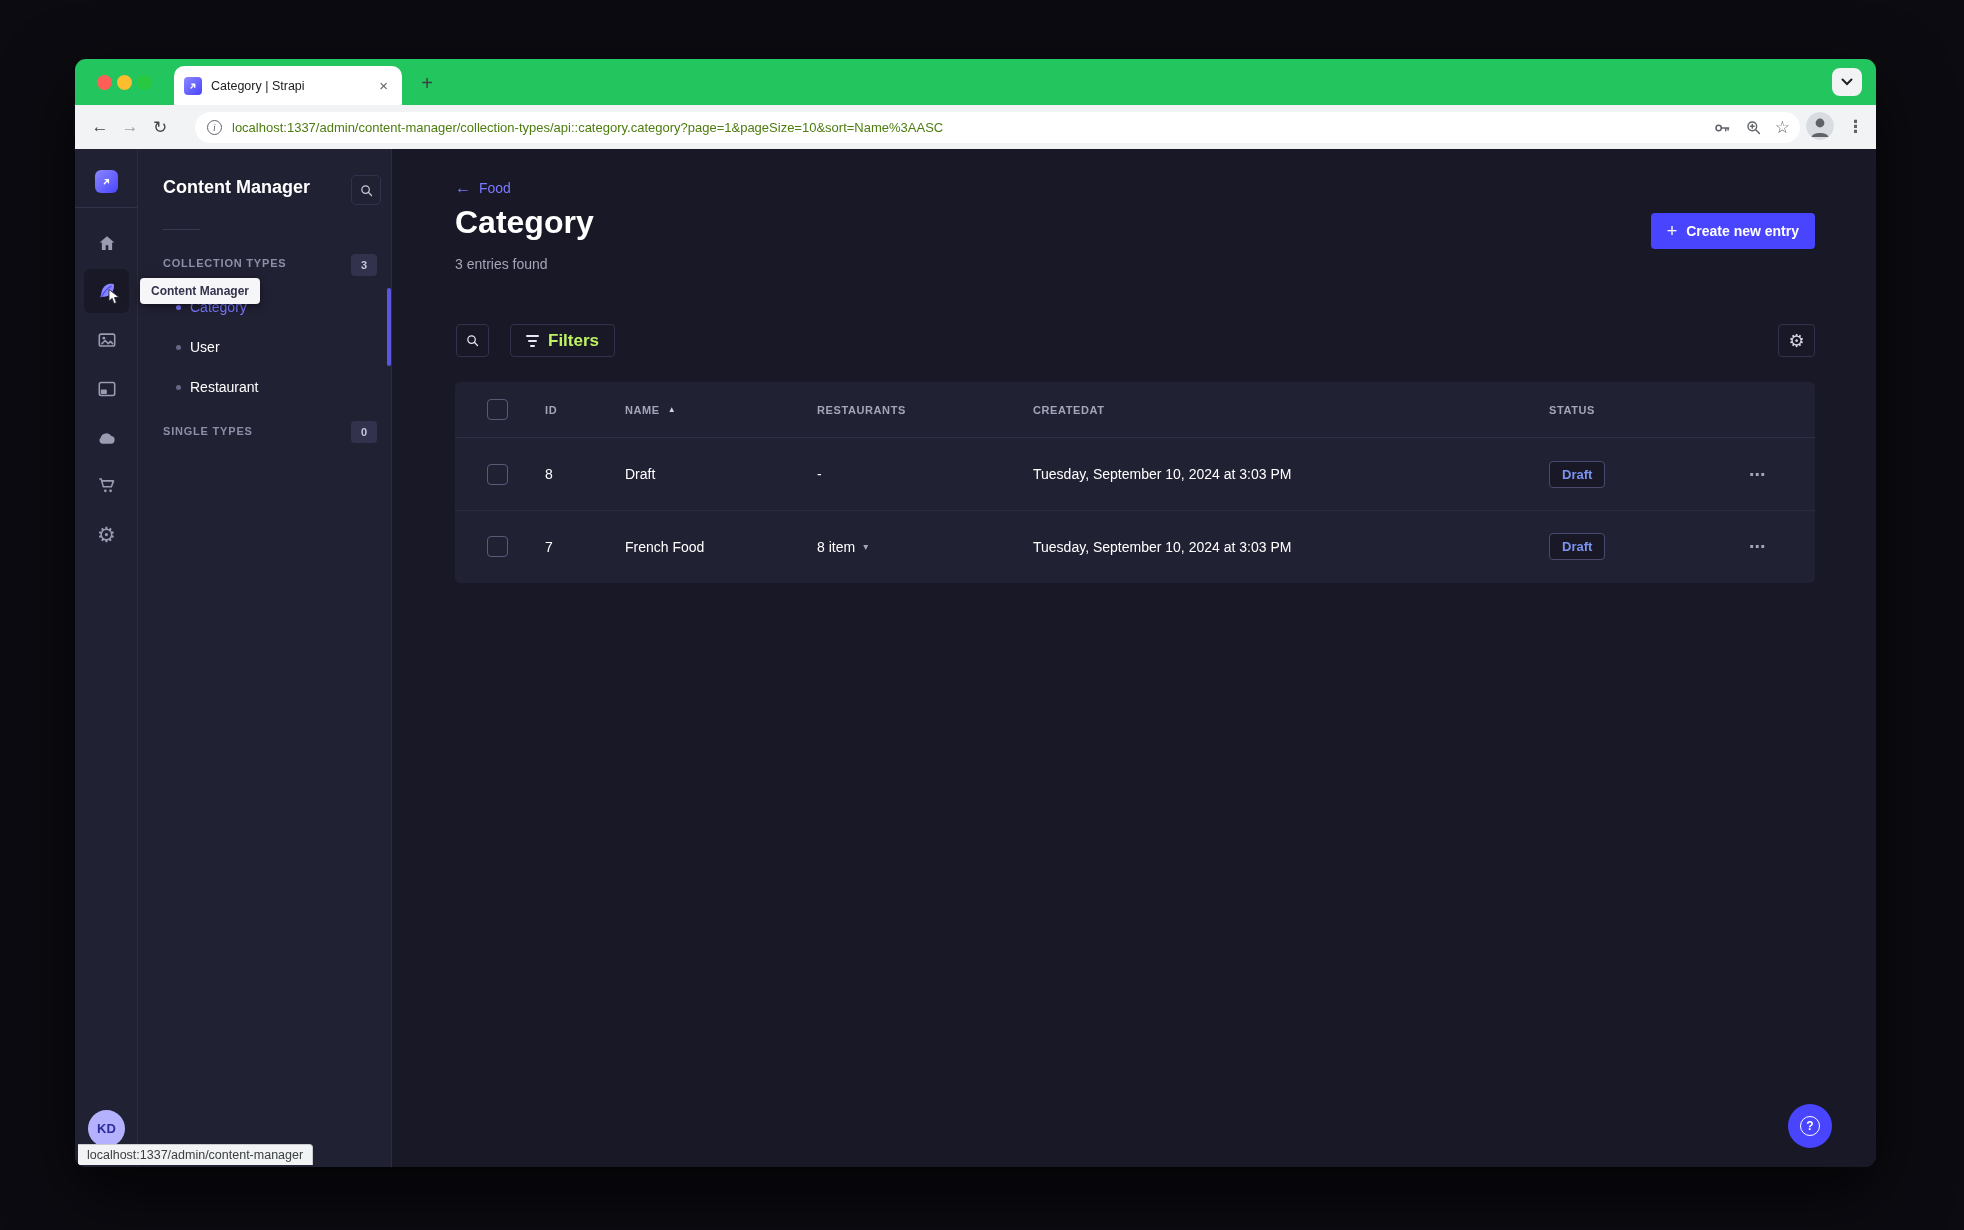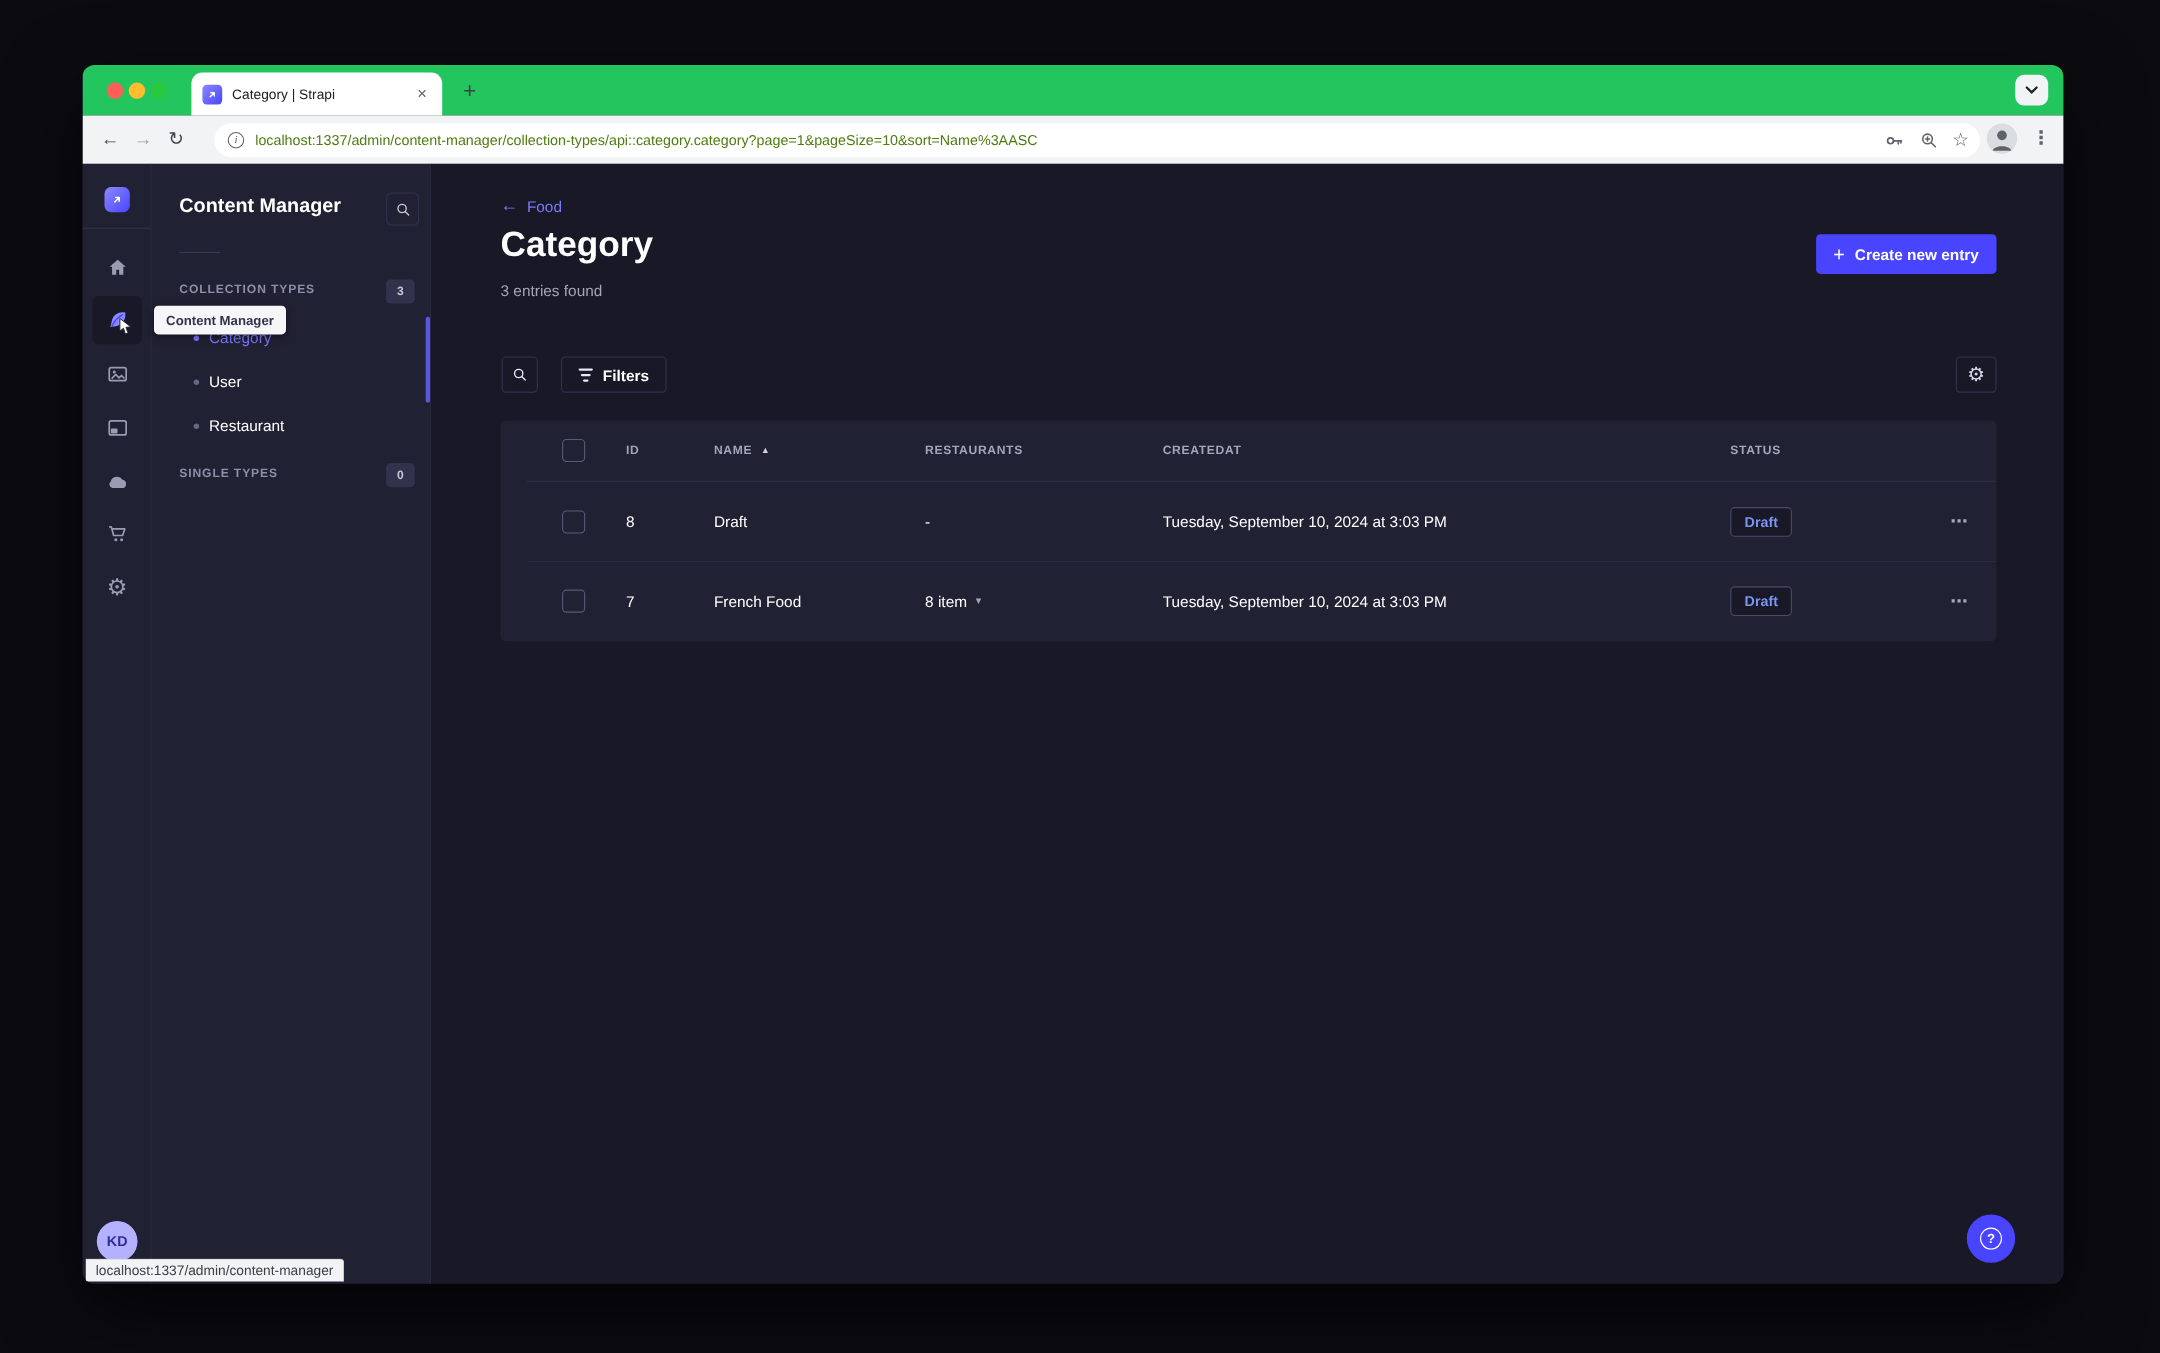--- a/index.html
+++ b/index.html
@@ -94,29 +94,29 @@
   .subtitle { position:absolute; left:63px; top:107px; font-size:14px; color:#a5a5ba; }
   .create-btn { position:absolute; right:61px; top:64px; height:36px; background:#4945ff; border-radius:4px;
                 display:flex; align-items:center; padding:0 16px; gap:9px; color:#ffffff; }
   .create-plus { font-size:18px; font-weight:normal; line-height:1; }
   .create-label { font-size:14px; font-weight:bold; }
 
   .tool-btn { position:absolute; top:175px; height:33px; border:1px solid #32324d; border-radius:4px;
               display:flex; align-items:center; justify-content:center; }
   .search-btn { left:64px; width:33px; }
   .filters-btn { left:118px; padding:0 15px; gap:9px; }
-  .filters-label { font-size:14px; font-weight:bold; color:#ffffff; }
+  .filters-label { font-size:17px; font-weight:bold; color:#bef264; }
   .filter-ico { display:flex; flex-direction:column; gap:3px; align-items:center; }
   .filter-ico span { display:block; height:2px; background:#e8e8f4; border-radius:1px; }
   .filter-ico .f1 { width:13px; } .filter-ico .f2 { width:9px; } .filter-ico .f3 { width:5px; }
   .gear-btn { right:61px; width:37px; color:#d5d5e3; font-size:18px; }
 
   
   .table-card { position:absolute; left:63px; top:233px; width:1360px; height:201px; background:#212134;
-                border-radius:5px; overflow:hidden;padding-left:24px; }
+                border-radius:5px; overflow:hidden; }
   .tgrid { display:grid; grid-template-columns:90px 80px 192px 216px 516px 190px 1fr; align-items:center; }
   .thead { height:56px; border-bottom:1px solid #2e2e48; }
   .th { font-size:11px; font-weight:bold; letter-spacing:.6px; color:#a5a5ba; display:flex; align-items:center; gap:8px; }
   .sort-arrow { font-size:8px; color:#d3d3e3; }
   .trow { height:72px; }
   .trow + .trow { border-top:1px solid #2a2a42; }
   .checkbox { width:21px; height:21px; border:1px solid #5a5a78; border-radius:4px; margin-left:32px; display:block; }
   .cell { font-size:14px; color:#ffffff; }
   .rest-cell { display:flex; align-items:center; gap:8px; }
   .caret { font-size:10px; color:#a5a5ba; }

